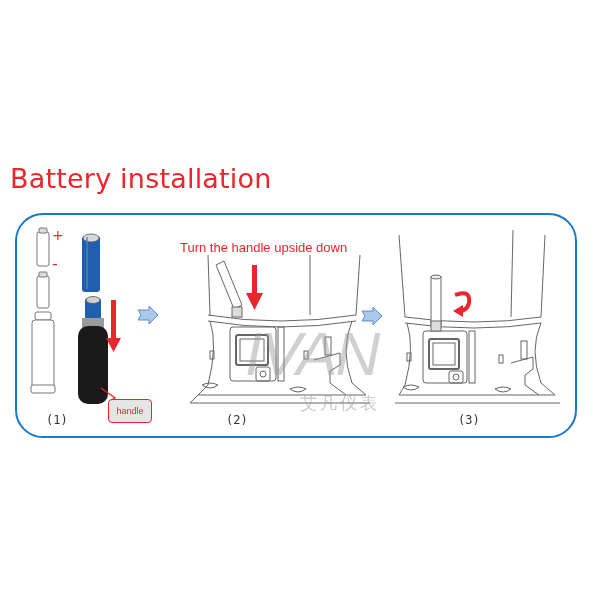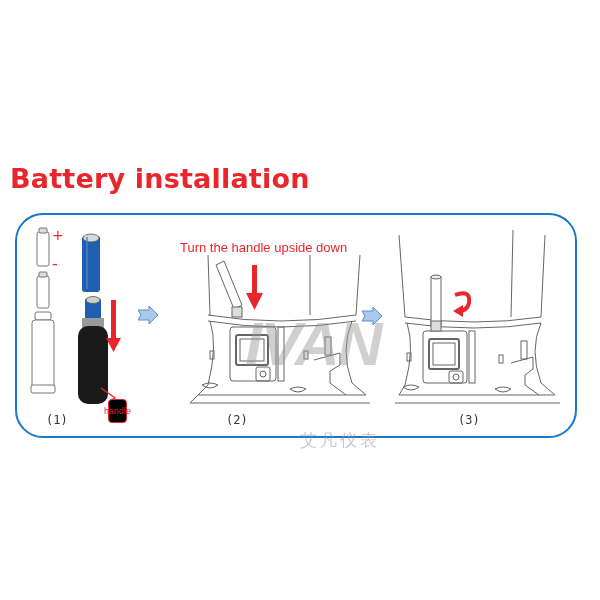--- a/index.html
+++ b/index.html
@@ -3,21 +3,21 @@
   <meta charset="utf-8">
   <style>
     html, body { margin: 0; padding: 0; }
     body {
       width: 600px; height: 600px; background: #ffffff;
       position: relative; overflow: hidden;
       font-family: "Liberation Sans", "DejaVu Sans", sans-serif;
     }
     .title {
       position: absolute; left: 10px; top: 163px;
-      font-size: 27px; color: #e8262b; font-weight: bold;
+      font-size: 27px; color: #e8262b; font-weight: normal;
       letter-spacing: 0.2px; white-space: nowrap;
       font-family: "DejaVu Sans", sans-serif;
     }
     .frame {
       position: absolute; left: 15px; top: 213px;
       width: 562px; height: 225px;
       border: 2px solid #1a78c8; border-radius: 28px;
       box-sizing: border-box;
     }
     .abs { position: absolute; }
@@ -25,37 +25,36 @@
       position: absolute; font-size: 12px; color: #333;
       font-family: "DejaVu Sans Mono", monospace;
     }
     .caption {
       position: absolute; left: 180px; top: 240px;
       font-size: 13px; color: #e8262b; white-space: nowrap;
       font-family: Liberation Sans, sans-serif;
     }
     .handle-label {
       position: absolute; left: 108px; top: 399px;
-      width: 19px; height: 24px;
+      width: 44px; height: 24px;
       border: 1.5px solid #e8262b; border-radius: 4px;
       font-size: 9px; color: #e8262b;
       display: flex; align-items: center; justify-content: center;
-      box-sizing: border-box; background: #000000;
+      box-sizing: border-box; background: #e5e5e5;
     }
     .watermark {
-      position: absolute; left: 245px; top: 308px;
-      font-size: 62px; font-weight: bold; font-style: italic;
+      position: absolute; left: 245px; top: 318px;
+      font-size: 62px; font-weight: normal; font-style: italic;
       color: rgba(150,150,150,0.45); letter-spacing: -2px;
       font-family: "Liberation Sans", sans-serif;
     }
     .watermark-sub {
       position: absolute; left: 300px; top: 392px;
       font-size: 17px; color: rgba(150,150,150,0.5); letter-spacing: 3px;
       font-family: "DejaVu Sans", sans-serif;
-      margin-top: 37px;
     }
   </style>
 </head>
 <body>
 
 <div class="title">Battery installation</div>
 
 <div class="frame"></div>
 
 <svg class="abs" style="left:25px;top:220px" width="120" height="200" viewBox="0 0 120 200">

